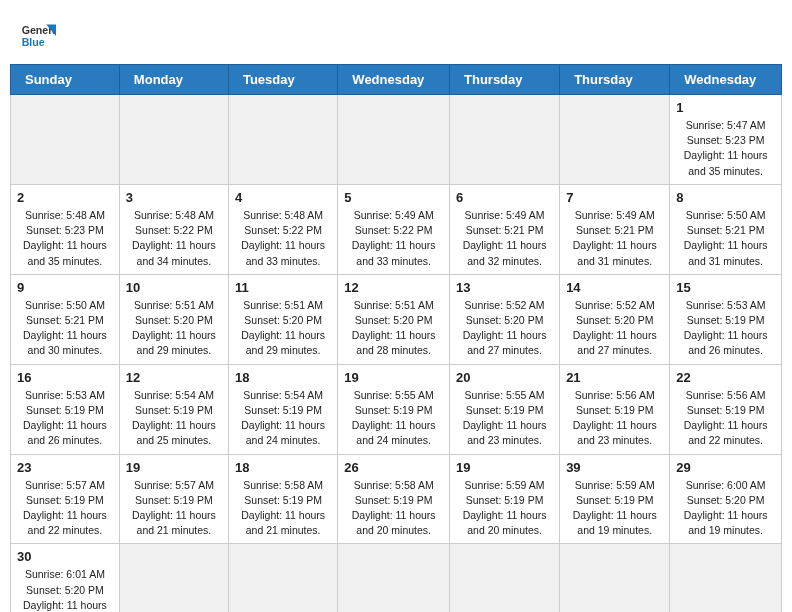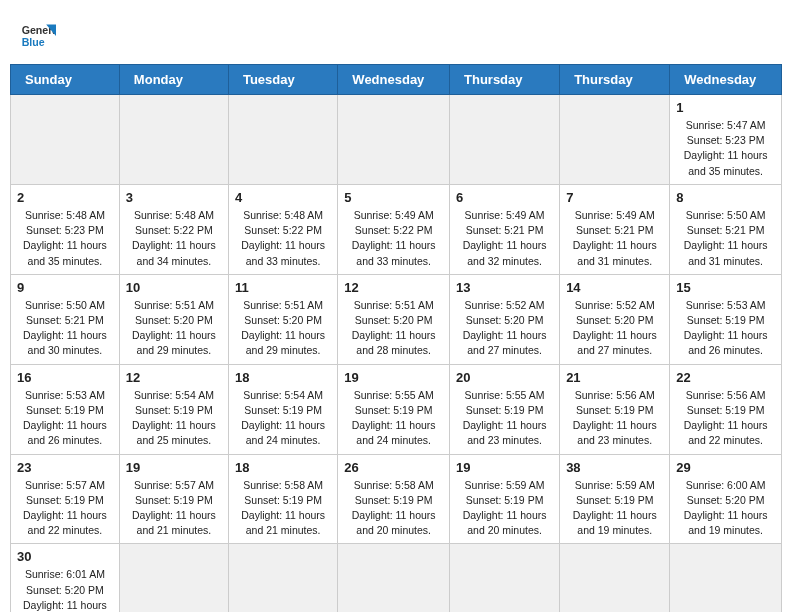--- a/index.html
+++ b/index.html
@@ -228,21 +228,21 @@
           </td>
           <td>
             <span class="day-num">26</span>
             <div class="day-info">Sunrise: 5:58 AM<br>Sunset: 5:19 PM<br>Daylight: 11 hours and 20 minutes.</div>
           </td>
           <td>
             <span class="day-num">19</span>
             <div class="day-info">Sunrise: 5:59 AM<br>Sunset: 5:19 PM<br>Daylight: 11 hours and 20 minutes.</div>
           </td>
           <td>
-            <span class="day-num">38</span>
+            <span class="day-num">39</span>
             <div class="day-info">Sunrise: 5:59 AM<br>Sunset: 5:19 PM<br>Daylight: 11 hours and 19 minutes.</div>
           </td>
           <td>
             <span class="day-num">29</span>
             <div class="day-info">Sunrise: 6:00 AM<br>Sunset: 5:20 PM<br>Daylight: 11 hours and 19 minutes.</div>
           </td>
         </tr>
         <tr>
           <td>
             <span class="day-num">30</span>

